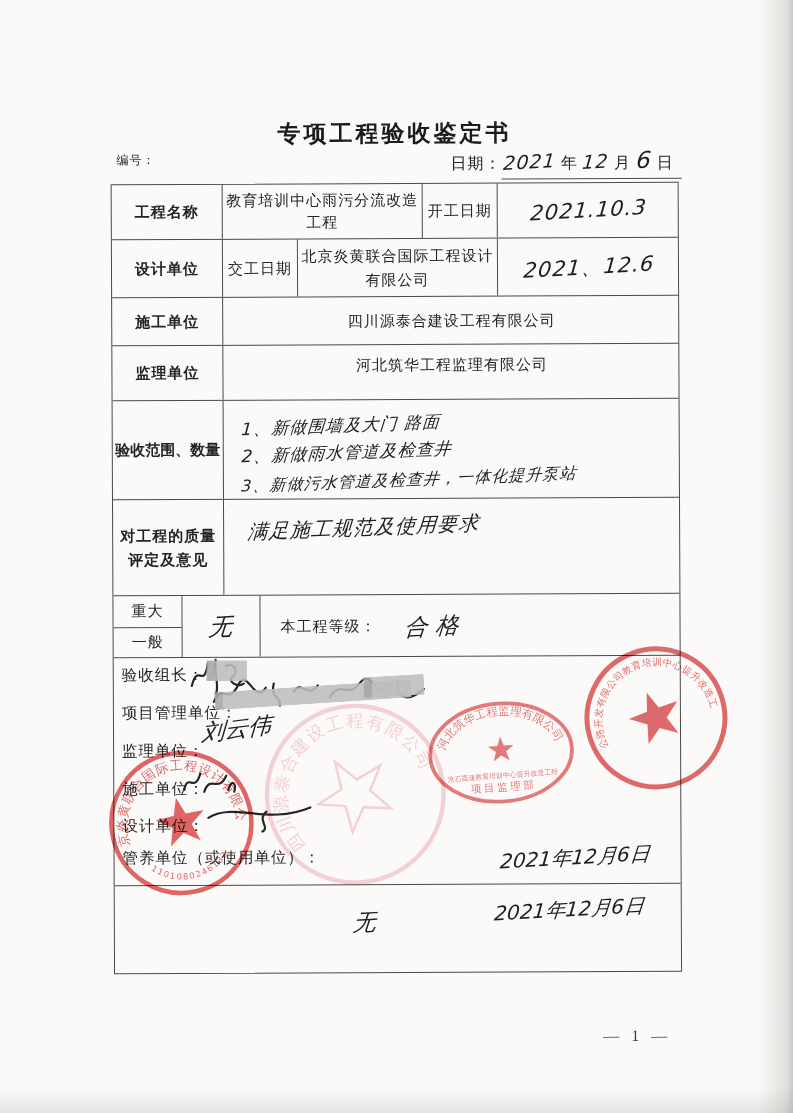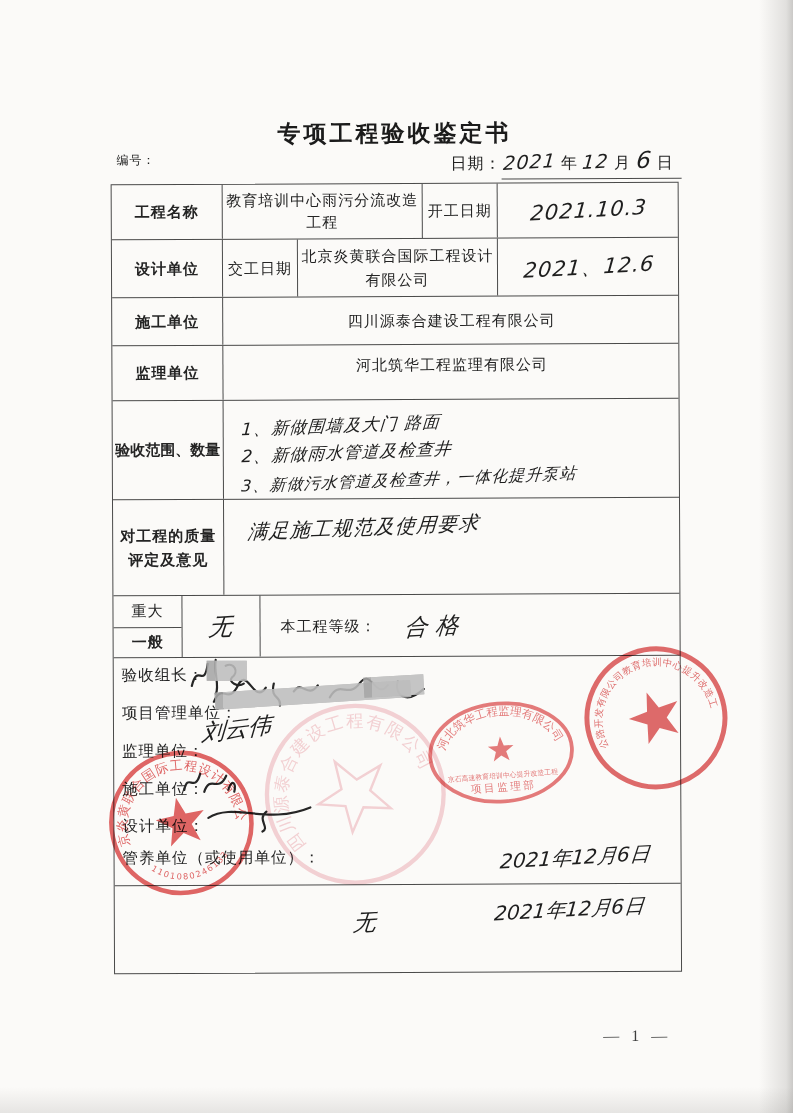--- a/index.html
+++ b/index.html
@@ -30,21 +30,21 @@
   .tr{display:flex;box-sizing:border-box;border-top:1.2px solid #4a4a4a;}
   .tr:first-child{border-top:none;}
   .td{box-sizing:border-box;border-left:1.2px solid #4a4a4a;display:flex;
     align-items:center;justify-content:center;flex-direction:column;
     font-size:15px;letter-spacing:1px;color:#242424;line-height:24px;}
   .td:first-child{border-left:none;}
   .td.left{align-items:flex-start;justify-content:flex-start;}
   .lblcol{width:110px;flex:0 0 110px;font-weight:bold;}
   .stack{padding:0;}
   .stack > div{width:100%;height:50%;display:flex;align-items:center;justify-content:center;box-sizing:border-box;}
-  .stack > div + div{border-top:1.2px solid #4a4a4a;font-weight:bold;}
+  .stack > div + div{border-top:1.2px solid #4a4a4a;}
 
   .sigrow{position:relative;display:block;}
   .siglabel{position:absolute;font-size:15.5px;letter-spacing:1px;color:#242424;}
   .scrib{position:absolute;}
   .scrib path{fill:none;stroke:#262626;stroke-width:2.2;stroke-linecap:round;}
   .redact{position:absolute;background:#b0b0b0;opacity:.88;
     background-image:linear-gradient(90deg,#a6a6a6 0 8px,#bdbdbd 8px 16px);}
   .issuesrow{position:relative;display:block;}
 
   .stamp{position:absolute;mix-blend-mode:multiply;}

